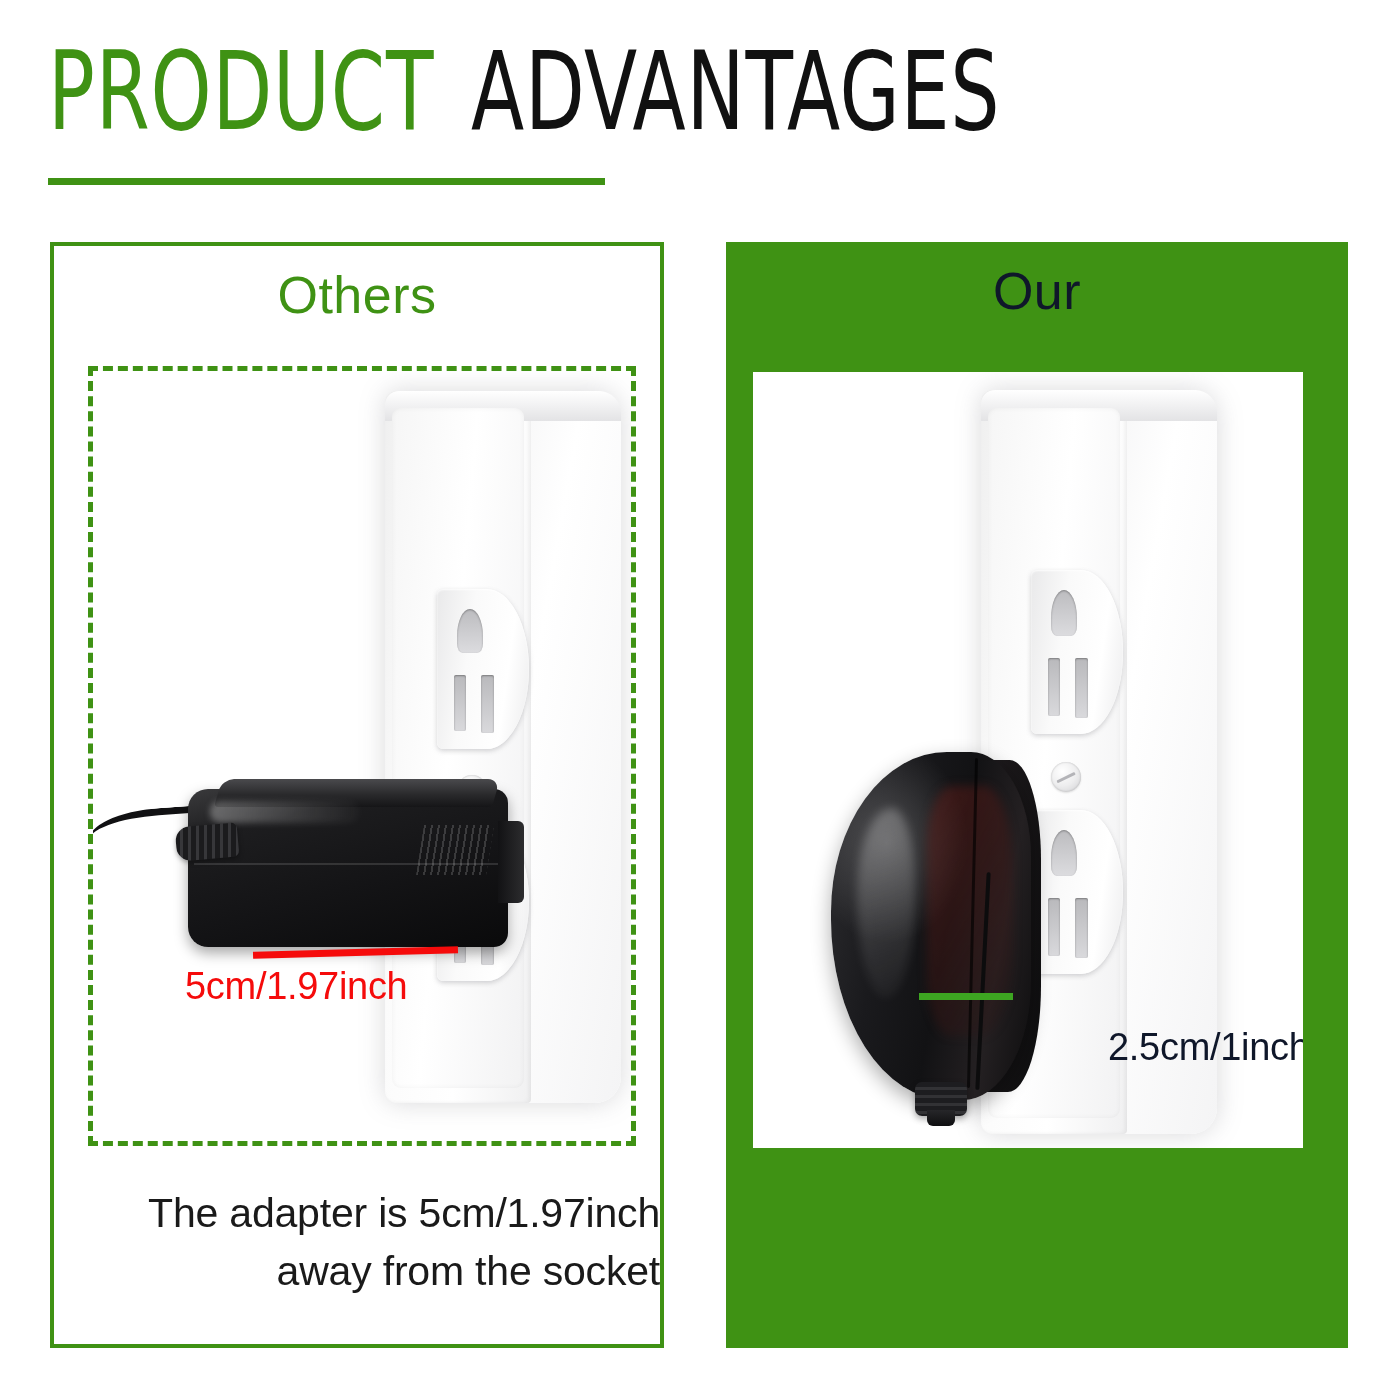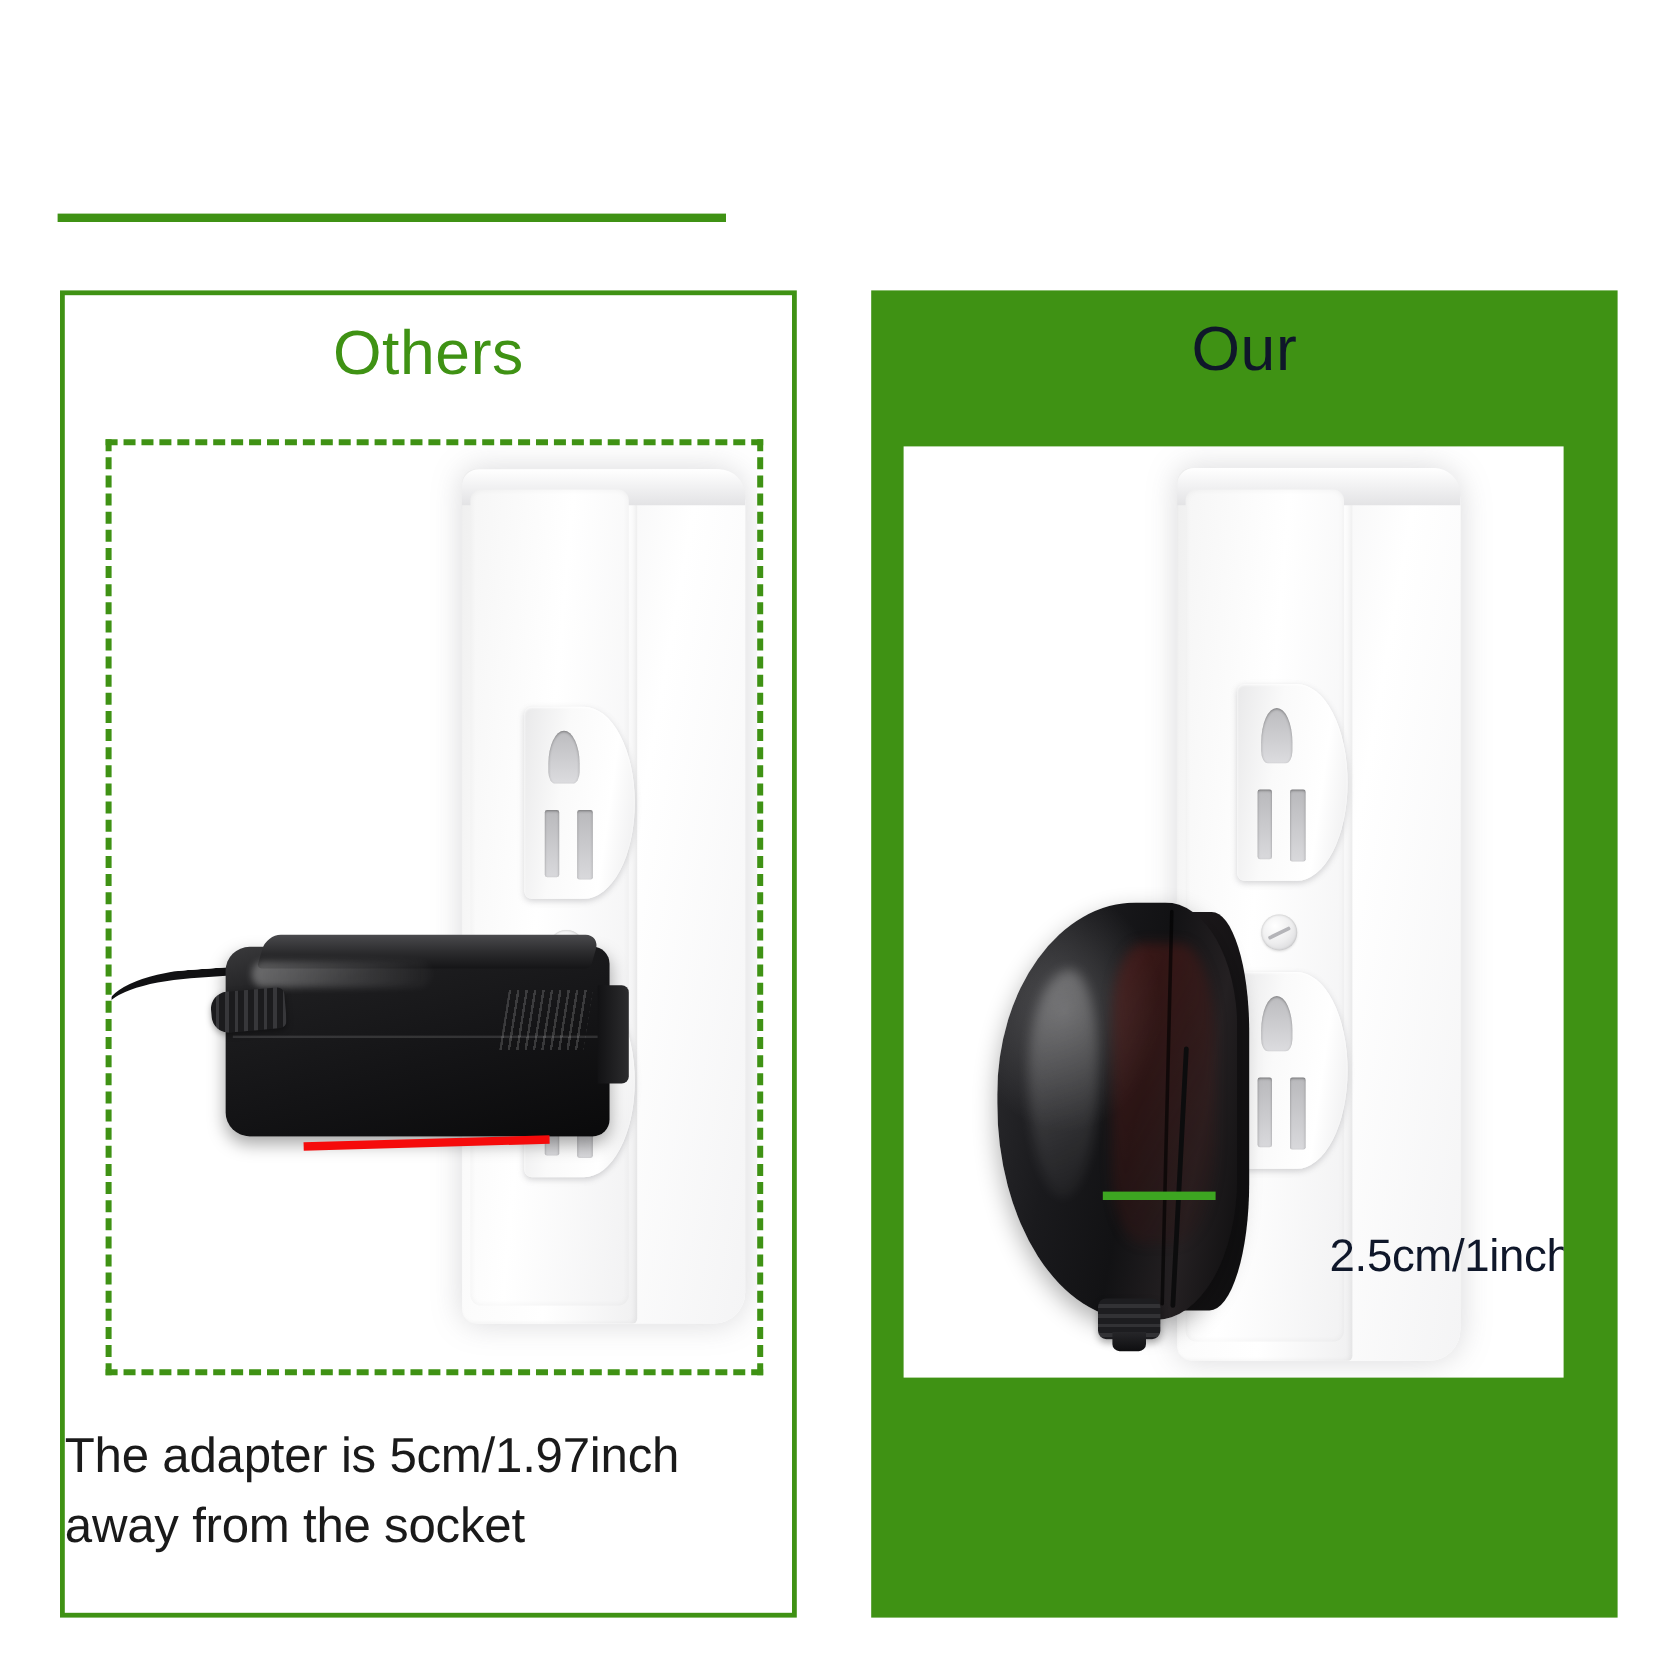--- a/index.html
+++ b/index.html
@@ -105,21 +105,21 @@
     width: 550px;
     height: 776px;
     background: #ffffff;
   }
 
   
   .caption {
     position: absolute;
     left: 0;
     width: 100%;
-    text-align: left;
+    text-align: right;
     font-size: 41px;
     line-height: 1.42;
     letter-spacing: -0.2px;
   }
   #caption-others { top: 938px; color: #1a1a1a; }
   #caption-our { top: 945px; color: #ffffff; }
 
   
   .outlet {
     position: absolute;
@@ -383,20 +383,23 @@
     font-size: 38px;
     color: #0f172a;
     letter-spacing: -0.3px;
     white-space: nowrap;
   }
 </style>
 </head>
 <body>
 
 <div id="header">
+  <div id="title-line">
+    <span class="title-word" id="title-product">PRODUCT</span><span class="title-word" id="title-advantages">ADVANTAGES</span>
+  </div>
   <div id="title-underline"></div>
 </div>
 
 <div class="panel" id="panel-others">
 
   <div class="panel-heading" id="heading-others">Others</div>
 
   <div class="stage" id="stage-others">
 
     <div class="outlet" style="left:292px; top:20px; width:236px; height:712px;">
@@ -425,20 +428,21 @@
       <div id="bulky-body"></div>
       <div id="bulky-top"></div>
       <div id="bulky-gloss"></div>
       <div id="bulky-seam"></div>
       <div id="bulky-vents"></div>
       <div id="bulky-prongbase"></div>
       <div id="bulky-relief"></div>
     </div>
 
     <div id="measure-red-line"></div>
+    <div id="measure-red-label">5cm/1.97inch</div>
   </div>
 
   <div class="caption" id="caption-others">The adapter is 5cm/1.97inch away from the socket</div>
 </div>
 
 <div class="panel" id="panel-our">
 
   <div class="panel-heading" id="heading-our">Our</div>
 
   <div class="stage" id="stage-our">

